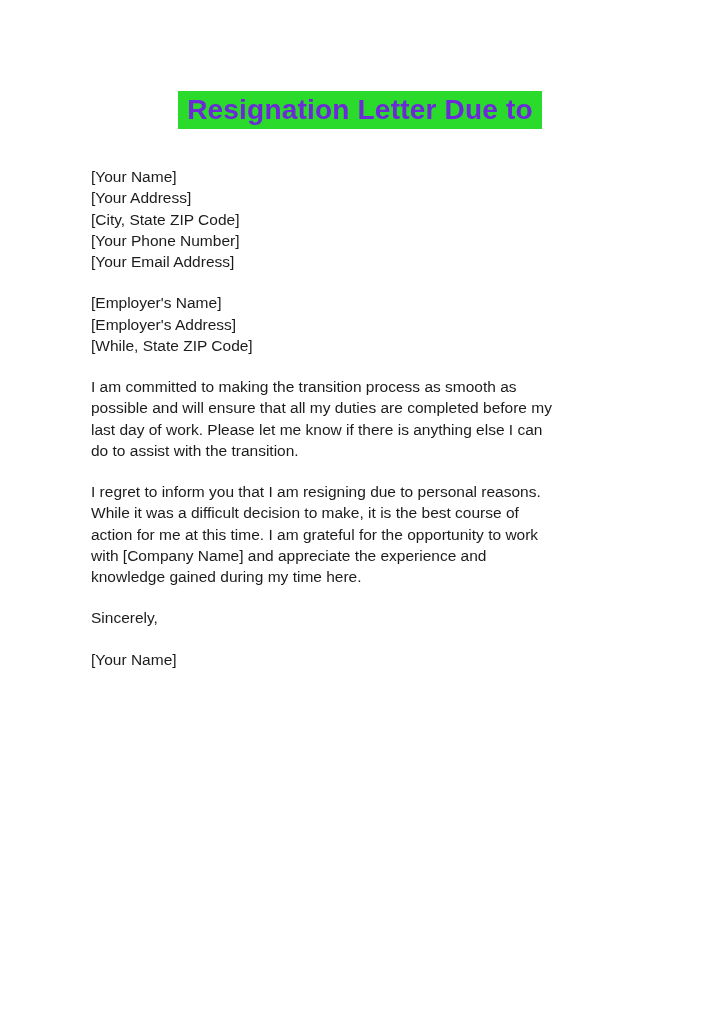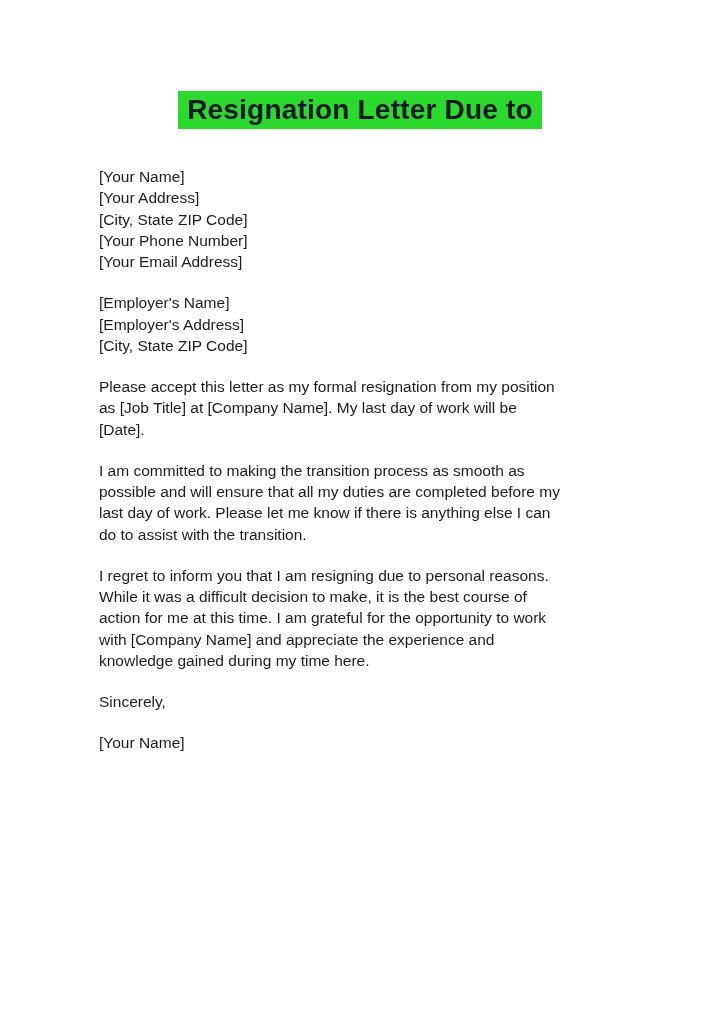--- a/index.html
+++ b/index.html
@@ -19,38 +19,38 @@
     height: 1018px;
     background: #ffffff;
   }
   .title {
     margin: 0;
     padding-top: 90px;
     text-align: center;
     font-weight: bold;
     font-size: 28px;
     line-height: 39px;
-    color: #0f172a;
+    color: #6d28d9;
     letter-spacing: 0.2px;
   }
   .title .hl {
     background: var(--hl);
     padding: 3px 9px 4px 9px;
     -webkit-box-decoration-break: clone;
     box-decoration-break: clone;
   }
   .letter-body {
     margin: 37px 0 0 87px;
     width: 580px;
     font-size: 15.5px;
     line-height: 21.25px;
     color: var(--ink);
   }
   .block {
-    margin: 0 0 20px 12px;
+    margin: 0 0 20px 4px;
     white-space: pre-line;
   }
   .block:last-child { margin-bottom: 0; }
 </style>
 </head>
 <body>
 
 <div class="page">
 
   <h1 class="title"><span class="hl">Resignation Letter Due to</span><br></h1>
@@ -58,26 +58,23 @@
   <div class="letter-body">
     <p class="block">[Your Name]
 [Your Address]
 [City, State ZIP Code]
 [Your Phone Number]
 [Your Email Address]</p>
 
 
     <p class="block">[Employer's Name]
 [Employer's Address]
-[City, State ZIP Code]</p>
+[While, State ZIP Code]</p>
 
 
-    <p class="block">Please accept this letter as my formal resignation from my position
-as [Job Title] at [Company Name]. My last day of work will be
-[Date].</p>
 
     <p class="block">I am committed to making the transition process as smooth as
 possible and will ensure that all my duties are completed before my
 last day of work. Please let me know if there is anything else I can
 do to assist with the transition.</p>
 
     <p class="block">I regret to inform you that I am resigning due to personal reasons.
 While it was a difficult decision to make, it is the best course of
 action for me at this time. I am grateful for the opportunity to work
 with [Company Name] and appreciate the experience and

